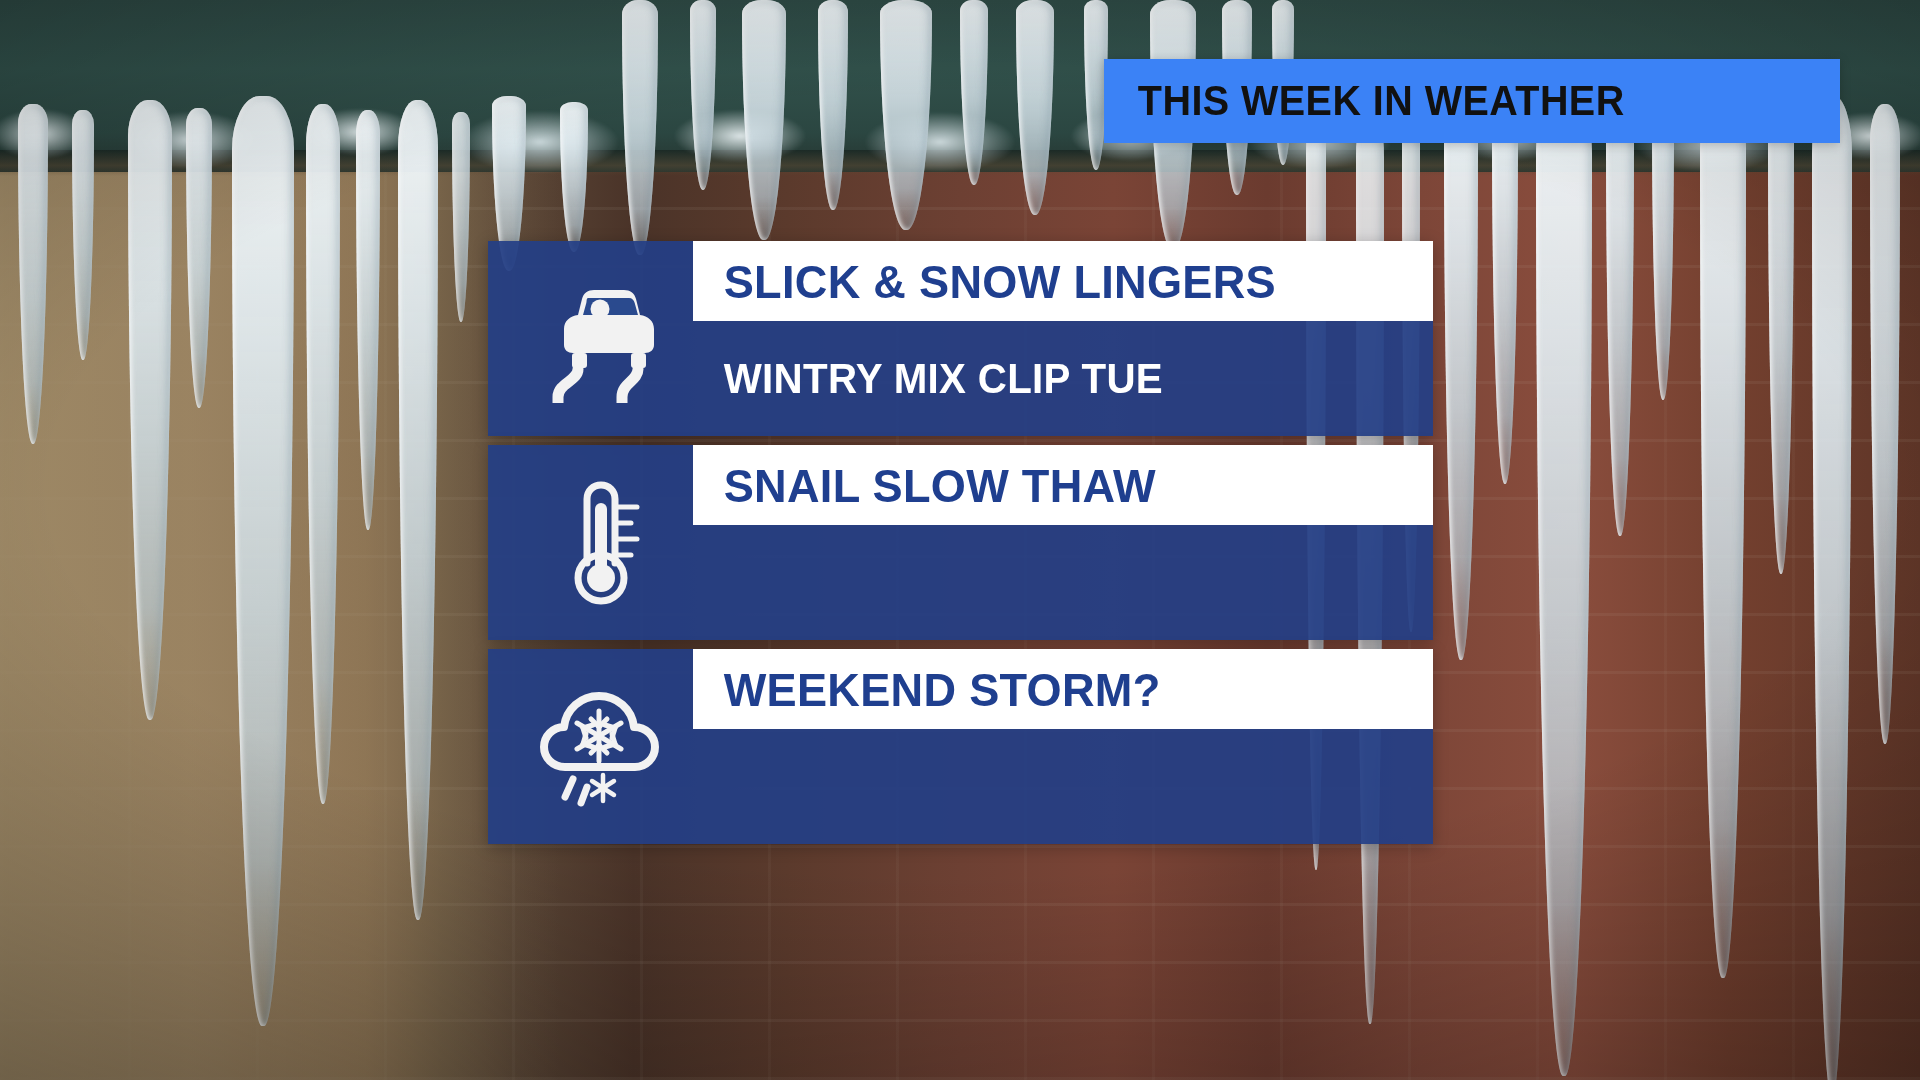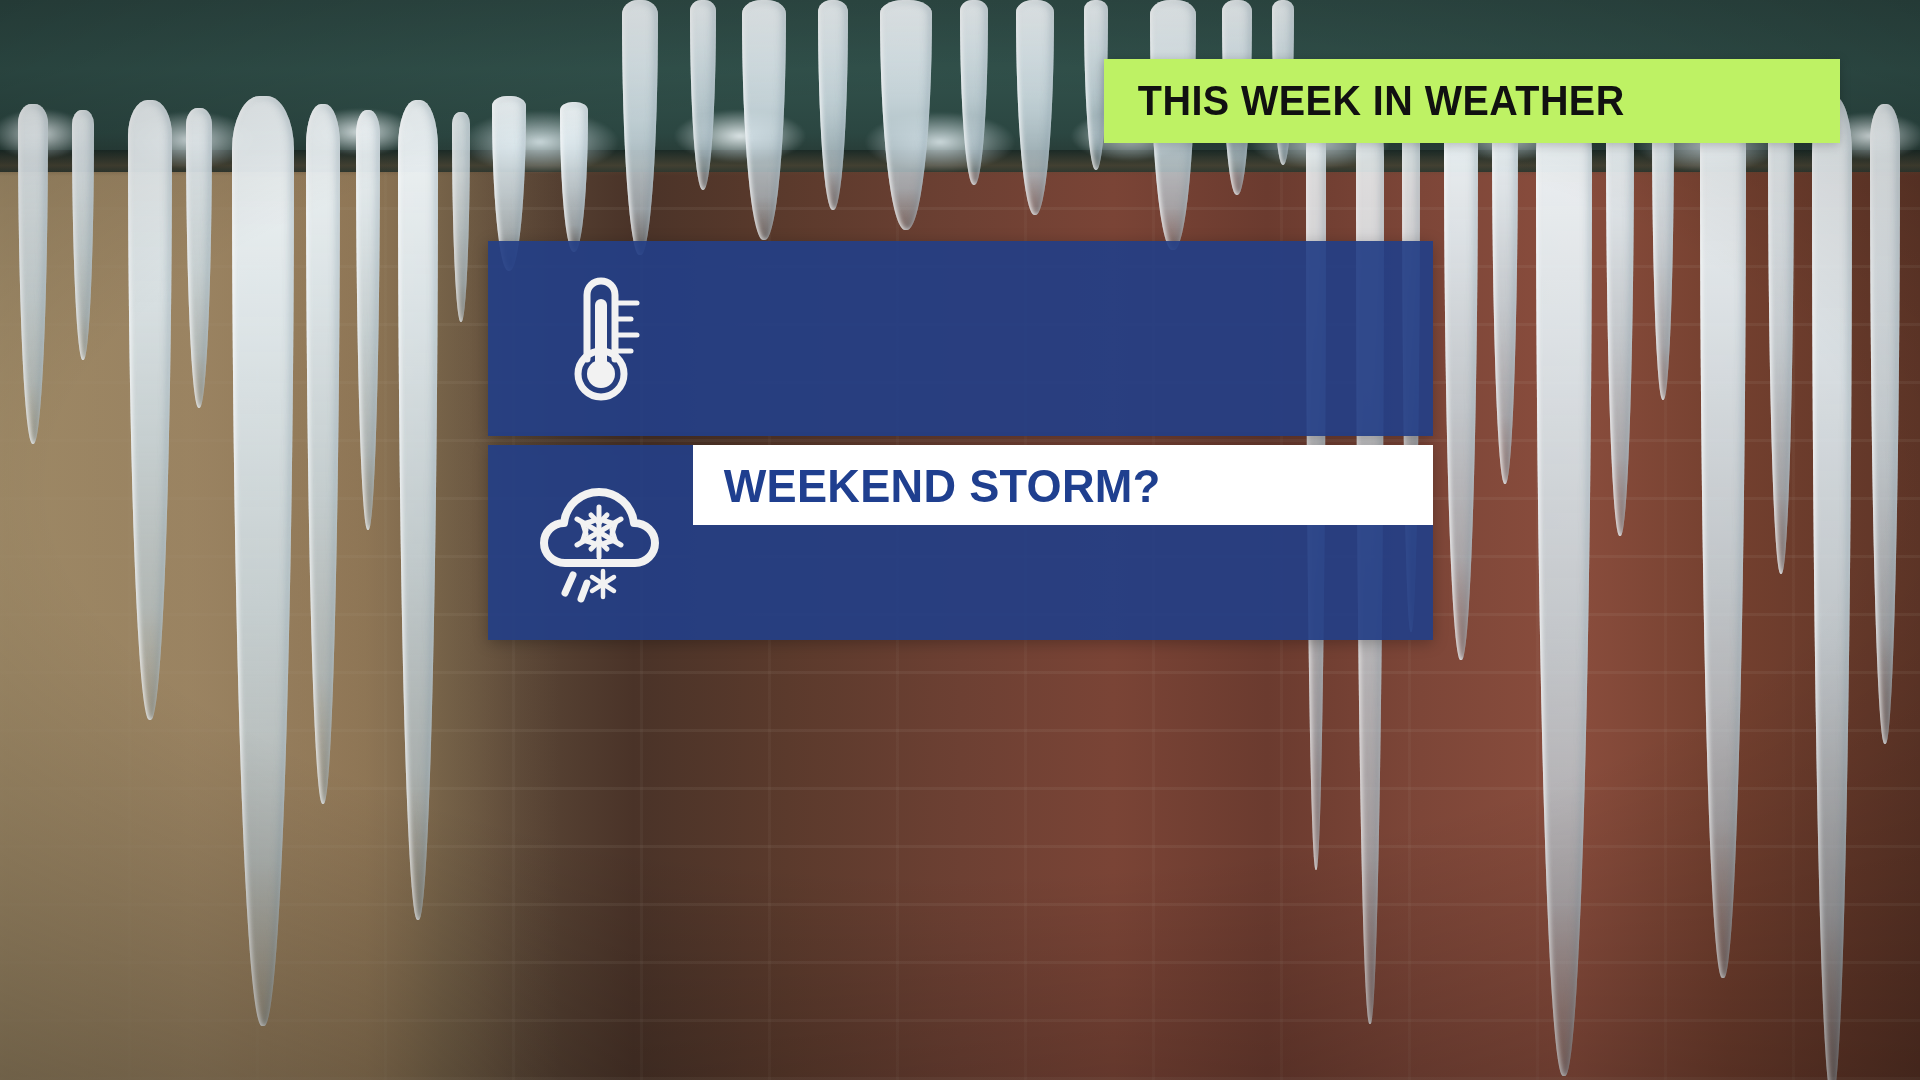--- a/index.html
+++ b/index.html
@@ -79,21 +79,21 @@
       rgba(170,188,198,.30) 100%);
     border-radius:46% 46% 50% 50% / 6% 6% 98% 98%;
     box-shadow:inset 2px 0 5px rgba(255,255,255,.85), inset -3px 0 8px rgba(120,145,158,.45);
     filter:blur(.4px);
   }
   .icicle.thin { filter:blur(.6px); opacity:.9; }
 
   
   .header-bar {
     position:absolute; left:1104px; top:59px; width:736px; height:84px;
-    background:#bef264;
+    background:#3b82f6;
     display:flex; align-items:center;
     box-shadow:0 2px 10px rgba(0,0,0,.22);
   }
   .header-title {
     padding-left:36px;
     font-size:42px; font-weight:bold; letter-spacing:.5px;
     color:#111; line-height:1; white-space:nowrap;
     transform:scaleX(.94); transform-origin:left center;
   }
 
@@ -185,37 +185,64 @@
 
   <div class="wall-vignette"></div>
 </div>
 
 <div class="header-bar">
   <div class="header-title">THIS WEEK IN WEATHER</div>
 </div>
 
 <div class="panels">
 
+  <div class="panel">
+    <div class="panel-icon">
+      <svg width="118" height="128" viewBox="0 0 118 128" aria-hidden="true">
+
+        <path d="M22 54 C22 46 28 41 36 40 L40 24 C41.5 18 46 15 52 15 L82 15 C88 15 92.5 18 94 24 L98 40 C106 41 112 46 112 54 L112 70 C112 75 108 78 103 78 L31 78 C26 78 22 75 22 70 Z" fill="#f2f2f2"></path>
+
+        <path d="M47 23 L87 23 C90 23 92 25 92.7 28 L96 40 L41 40 L44.3 28 C45 25 44 23 47 23 Z" fill="#2a4a8e"></path>
+
+        <circle cx="58" cy="34" r="9.5" fill="#f2f2f2"></circle>
+
+        <rect x="30" y="78" width="15" height="15" rx="3" fill="#f2f2f2"></rect>
+        <rect x="89" y="78" width="15" height="15" rx="3" fill="#f2f2f2"></rect>
+
+        <path d="M36 94 C36 106 16 108 16 122 L16 128" stroke="#f2f2f2" stroke-width="11" fill="none" stroke-linecap="round"></path>
+        <path d="M96 94 C96 106 80 108 80 122 L80 128" stroke="#f2f2f2" stroke-width="11" fill="none" stroke-linecap="round"></path>
+      </svg>
+    </div>
+    <div class="title-bar">
+      <span class="title-text">SLICK &amp; SNOW LINGERS</span>
+    </div>
+    <div class="subtitle-row">
+      <span class="subtitle-text">WINTRY MIX CLIP TUE</span>
+    </div>
+  </div>
 
   <div class="panel">
     <div class="panel-icon">
       <svg width="96" height="132" viewBox="0 0 96 132" aria-hidden="true">
 
         <path d="M34 86 L34 22 C34 14 40 8 48 8 C56 8 62 14 62 22 L62 86" stroke="#f2f2f2" stroke-width="7" fill="none" stroke-linecap="round"></path>
 
         <circle cx="48" cy="101" r="23" stroke="#f2f2f2" stroke-width="7" fill="none"></circle>
 
         <rect x="42" y="26" width="12" height="68" rx="6" fill="#f2f2f2"></rect>
         <circle cx="48" cy="101" r="14" fill="#f2f2f2"></circle>
 
         <line x1="65" y1="30" x2="84" y2="30" stroke="#f2f2f2" stroke-width="5" stroke-linecap="round"></line>
         <line x1="65" y1="46" x2="78" y2="46" stroke="#f2f2f2" stroke-width="5" stroke-linecap="round"></line>
         <line x1="65" y1="62" x2="84" y2="62" stroke="#f2f2f2" stroke-width="5" stroke-linecap="round"></line>
         <line x1="65" y1="78" x2="78" y2="78" stroke="#f2f2f2" stroke-width="5" stroke-linecap="round"></line>
       </svg>
+    </div>
+    <div class="title-bar">
+      <span class="title-text">SNAIL SLOW THAW</span>
     </div>
   </div>
 
   <div class="panel">
     <div class="panel-icon">
       <svg width="140" height="128" viewBox="0 0 140 128" aria-hidden="true">
 
         <path d="M34 84 C22 84 13 75 13 64 C13 53 22 44 33 44 C35 26 50 13 68 13 C86 13 101 26 103 44 C115 44 124 53 124 64 C124 75 115 84 104 84 Z" stroke="#f2f2f2" stroke-width="8" fill="none" stroke-linejoin="round"></path>
 
         <g stroke="#f2f2f2" stroke-width="5" stroke-linecap="round" fill="none">

